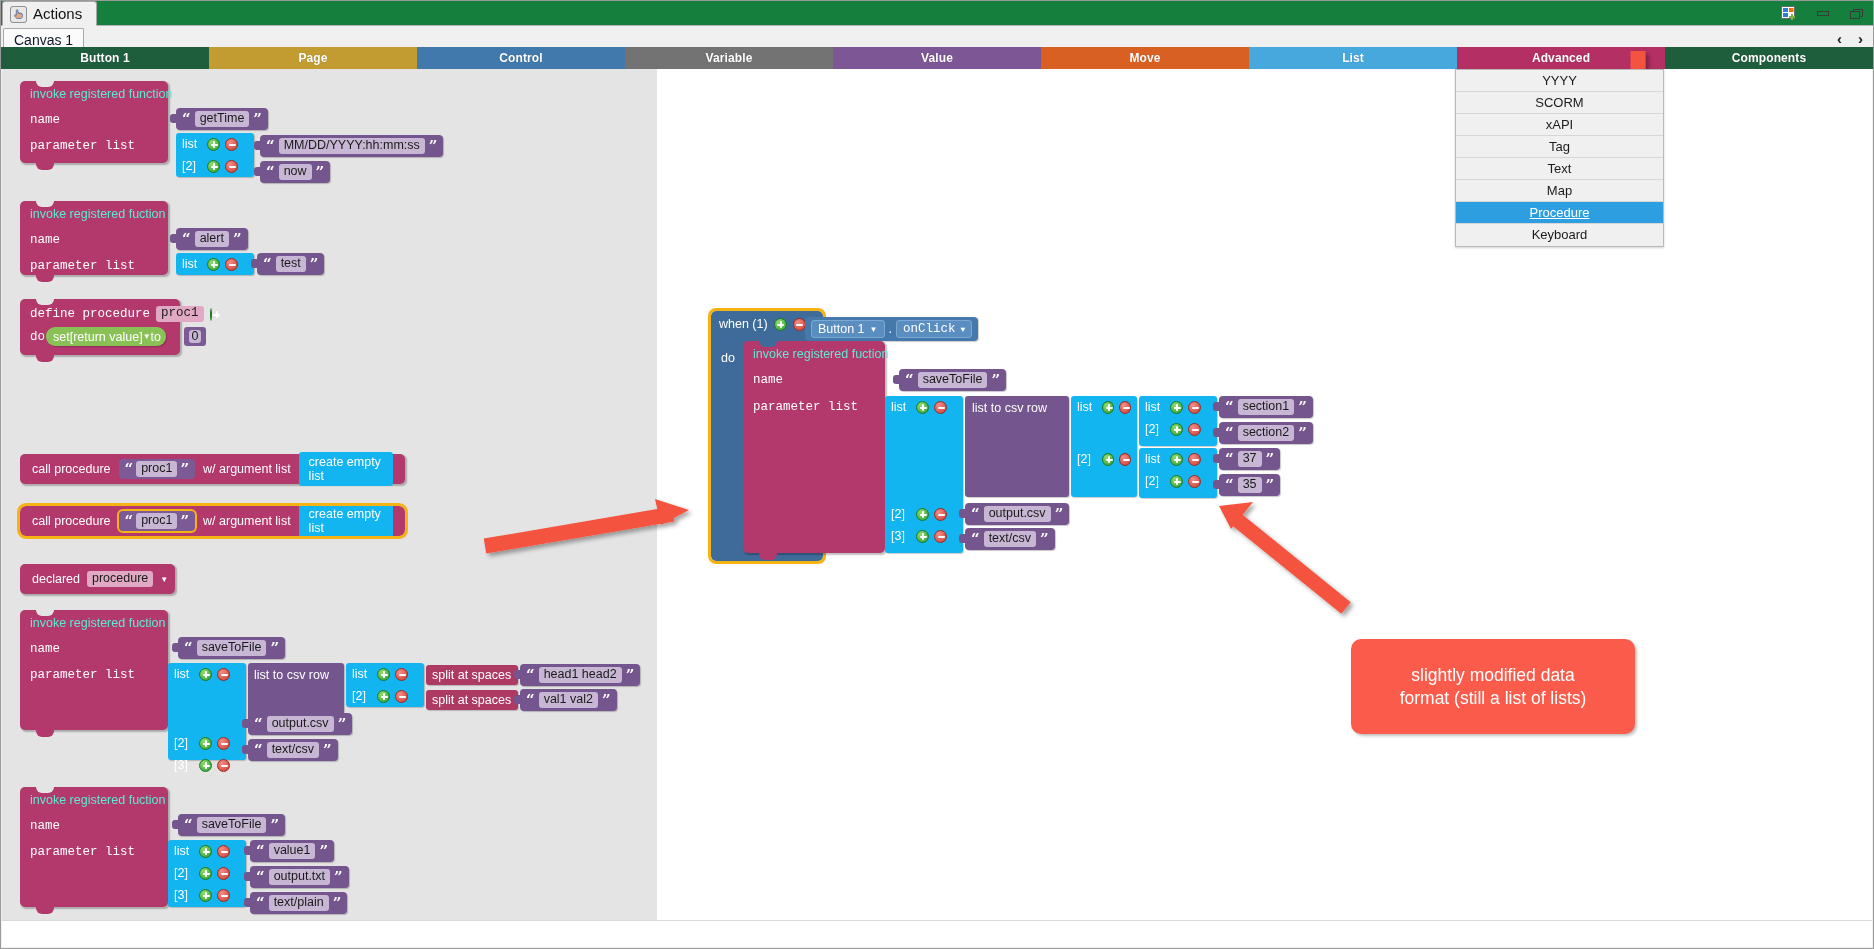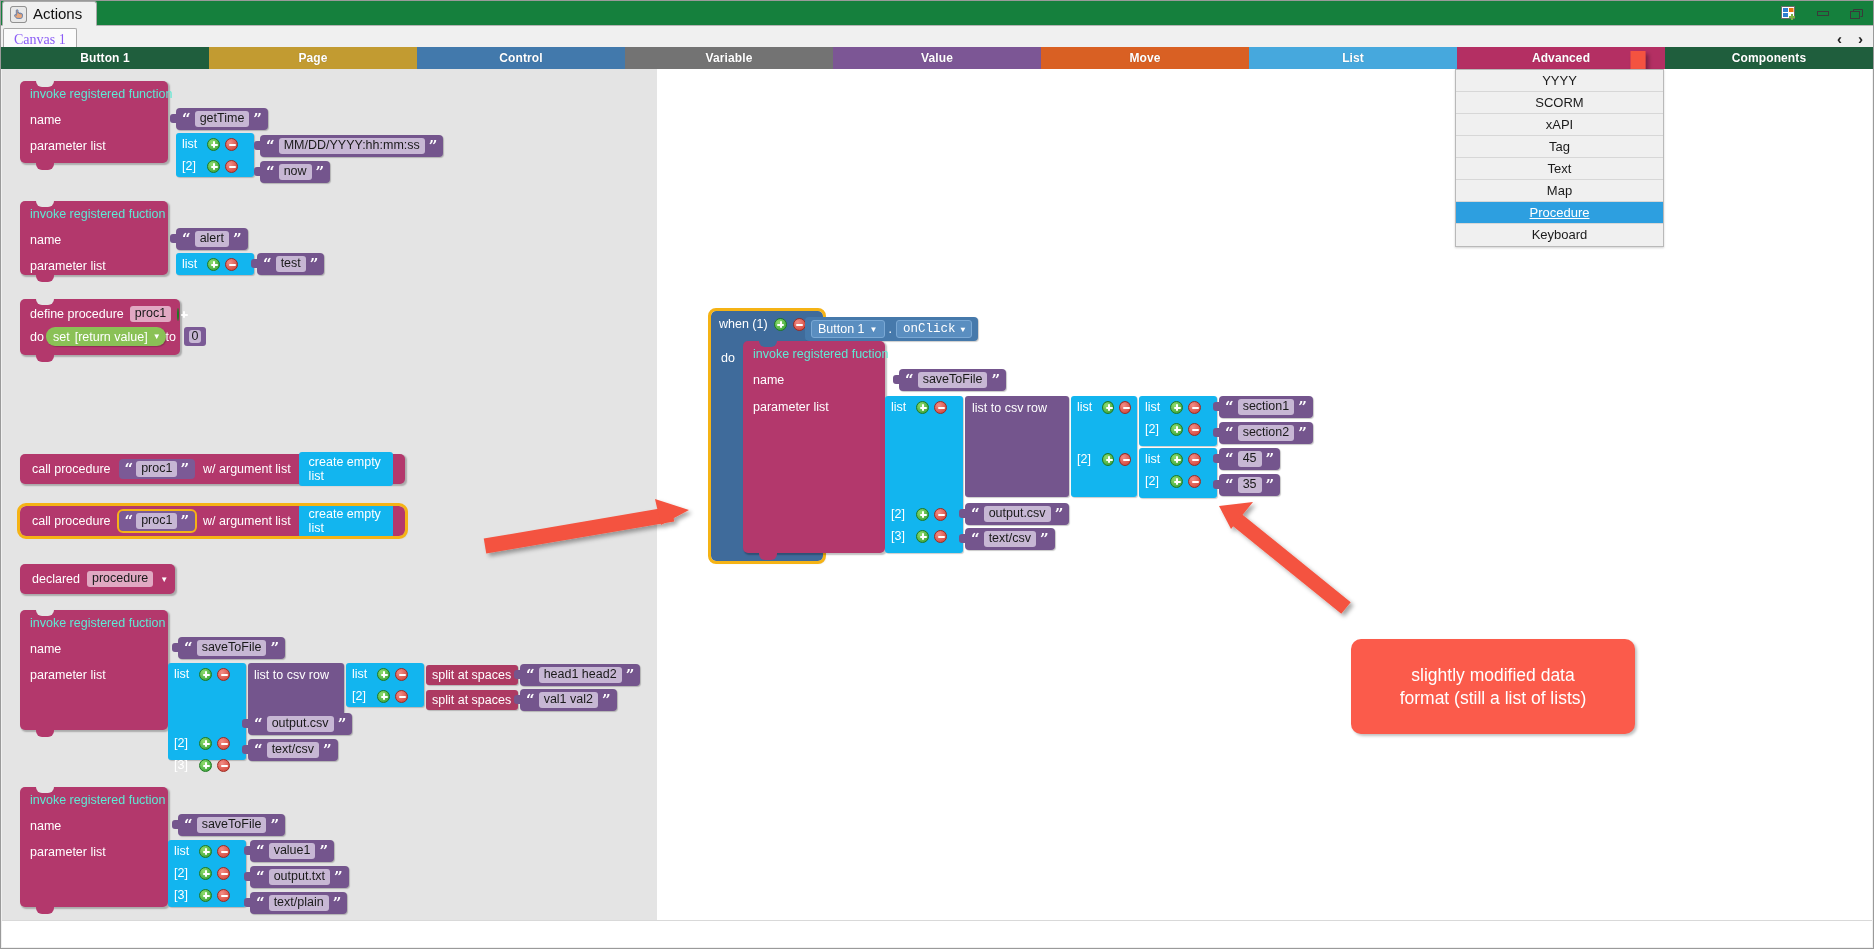--- a/index.html
+++ b/index.html
@@ -18,21 +18,21 @@
   .app-tab-icon { position:absolute; left:7px; top:4px; width:17px; height:17px; }
   .win-btns { position:absolute; right:6px; top:2px; height:21px; display:flex;
               align-items:center; gap:14px; }
   .win-btn { width:20px; height:18px; position:relative; }
 
   
   .tabstrip { position:absolute; left:0; top:25px; width:100%; height:25px;
               background:#f0f0f0; border-bottom:1px solid #c8c8c8; }
   .canvas-tab { position:absolute; left:2px; top:2px; height:23px; padding:0 10px;
                 background:#fbfbfb; border:1px solid #a9a9a9; border-bottom:none;
-                border-radius:2px 2px 0 0; font-size:14px; color:#8b5cf6; line-height:22px;font-family:Liberation Serif, serif; }
+                border-radius:2px 2px 0 0; font-size:14px; color:#0f172a; line-height:22px; }
   .tab-navs { position:absolute; right:10px; top:2px; display:flex; gap:16px;
               font-size:15px; color:#222; line-height:22px; font-weight:bold; }
   .tab-nav { cursor:pointer; }
 
   
   .cattoolbar { position:absolute; left:0; top:46px; width:100%; height:22px;
                 display:flex; }
   .cat { flex:1 1 0; height:22px; color:#ffffff; font-size:12px; font-weight:bold;
          text-align:center; line-height:22px; letter-spacing:.1px; cursor:pointer;
          text-shadow:0 0 1px rgba(0,0,0,.25); }
@@ -103,21 +103,21 @@
   
   .listblk { position:absolute; background:#12b5ef; border-radius:3px;
              box-shadow:1px 1px 1px rgba(0,0,0,.2); }
   .listrow { display:flex; align-items:center; gap:5px; padding:3px 6px; height:22px; }
   .listrow .idx { color:#ffffff; font-size:12.5px; min-width:20px; }
 
   
   .funcblk { position:absolute; background:#b3386c; border-radius:5px;
              box-shadow:1.5px 1.5px 1.5px rgba(0,0,0,.25); }
   .funcblk .ftitle { color:#5eead4; font-size:12.5px; padding:6px 10px 2px 10px; white-space:nowrap;}
-  .funcblk .frow { color:#fff; font-size:12.5px; padding:4px 10px; white-space:nowrap; }
+  .funcblk .frow { color:#fff; font-size:12.5px; padding:4px 10px; white-space:nowrap;font-family:Liberation Mono, monospace; }
   
   .notch-b { position:absolute; bottom:-7px; left:16px; width:18px; height:8px;
              background:inherit; border-radius:0 0 6px 6px; }
   .notch-t { position:absolute; top:-1px; left:16px; width:18px; height:7px;
              background:#e4e4e4; border-radius:0 0 6px 6px; }
 
   .selring { outline:3px solid #f5b315; border-radius:6px; }
 
   
   .arrow-svg { position:absolute; pointer-events:none; }
@@ -262,21 +262,21 @@
       <div class="notch-t"></div>
       <div class="frow" style="padding-top:7px; display:flex; align-items:center; gap:6px;">
         <span>define procedure</span>
         <span class="pill-pink">proc1</span>
         <span class="ic ic-plus"></span>
       </div>
       <div class="frow" style="padding-top:4px;">do</div>
       <div class="notch-b" style="background:#b3386c;"></div>
     </div>
     <div class="blk grn" style="left:44px; top:258px; width:120px; height:19px; border-radius:9px;
-         display:flex; align-items:center; gap:5px; padding:0 7px; box-shadow:1px 1px 1px rgba(0,0,0,.2);">
+         display:flex; align-items:center; padding:0 7px; box-shadow:1px 1px 1px rgba(0,0,0,.2);">
       <span class="lbl">set</span>
       <span class="lbl">[return value]</span>
       <span style="color:#fff;font-size:8px;">▼</span>
       <span class="lbl">to</span>
     </div>
     <div class="blk purp" style="left:182px; top:258px; width:22px; height:19px; border-radius:3px;
          display:flex; align-items:center; justify-content:center;">
       <span class="pill" style="padding:0 3px;">0</span>
     </div>
 
@@ -532,21 +532,21 @@
         <span class="ic ic-minus"></span>
       </div>
       <div class="listrow">
         <span class="idx">[2]</span>
         <span class="ic ic-plus"></span>
         <span class="ic ic-minus"></span>
       </div>
     </div>
     <div class="strblk" style="left:562px; top:379px;">
       <span class="q">“</span>
-      <span class="pill">45</span>
+      <span class="pill">37</span>
       <span class="q">”</span>
     </div>
     <div class="strblk" style="left:562px; top:405px;">
       <span class="q">“</span>
       <span class="pill">35</span>
       <span class="q">”</span>
     </div>
 
     <div class="strblk" style="left:308px; top:434px;">
       <span class="q">“</span>

